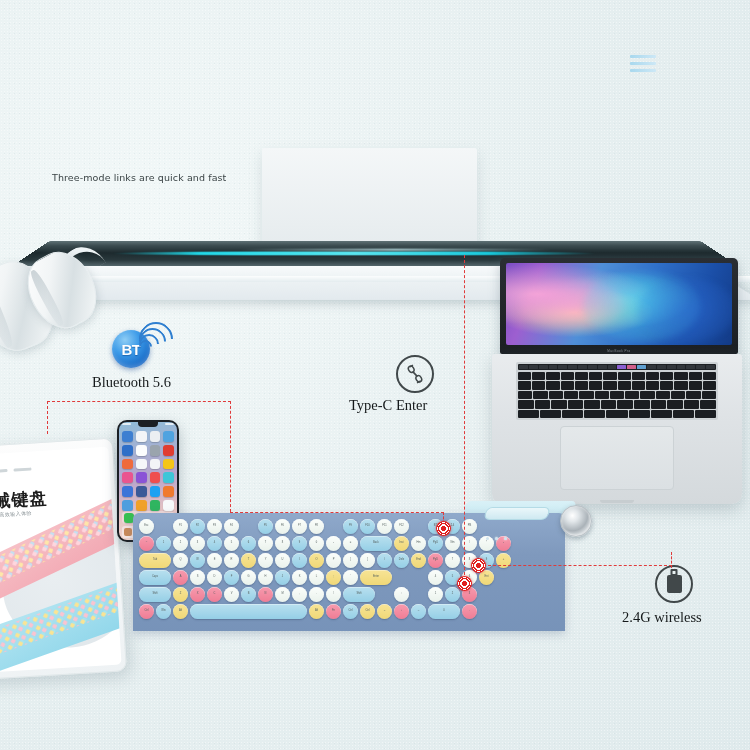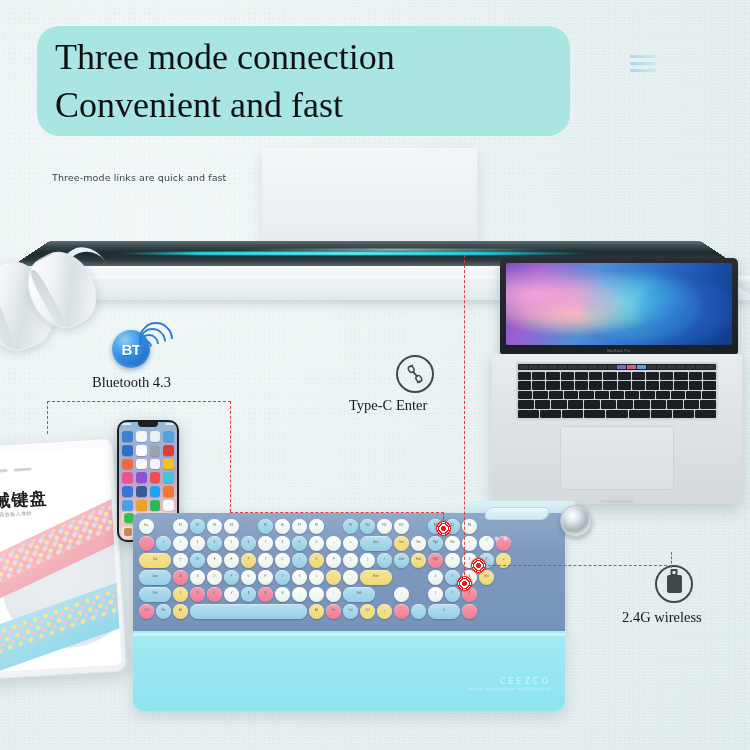--- a/index.html
+++ b/index.html
@@ -622,26 +622,20 @@
           </div>
         </div>
     </div>
     <div class="kb-slot"></div>
     <div class="kb-leds">
         <i></i>
         <i></i>
         <i></i>
       </div>
     <div class="kb-knob"></div>
-    <div class="kb-palm">
-      <div class="kb-brand">
-        <div class="bn">CEEZCO</div>
-        <div class="bt">better appearance individuation</div>
-      </div>
-    </div>
   </div>
 
   <div class="dash-h" style="left:47px;top:401px;width:184px;"></div>
   <div class="dash-v" style="left:47px;top:401px;height:33px;"></div>
   <div class="dash-v" style="left:230px;top:401px;height:111px;"></div>
   <div class="dash-h" style="left:230px;top:512px;width:214px;"></div>
   <div class="dash-v" style="left:443px;top:512px;height:16px;"></div>
 
   <div class="dash-v" style="left:464px;top:255px;height:320px;"></div>
 
@@ -656,44 +650,38 @@
     <div class="bt-circle">
       <span>BT</span>
     </div>
     <div class="bt-waves">
       <div class="bt-arc" style="left:0px;top:18px;width:9px;height:9px;"></div>
       <div class="bt-arc" style="left:0px;top:12px;width:16px;height:16px;"></div>
       <div class="bt-arc" style="left:0px;top:6px;width:23px;height:23px;"></div>
       <div class="bt-arc" style="left:0px;top:0px;width:30px;height:30px;"></div>
     </div>
   </div>
-  <div class="mode-label label-bt">Bluetooth 4.3</div>
+  <div class="mode-label label-bt">Bluetooth 5.6</div>
 
   <div class="icon-circle tc-icon">
     <svg width="20" height="20" viewBox="0 0 20 20">
       <ellipse cx="6.2" cy="5.2" rx="2.6" ry="3.3" transform="rotate(-32 6.2 5.2)" fill="none" stroke="#41484a" stroke-width="1.5"></ellipse>
       <ellipse cx="13.8" cy="14.8" rx="2.6" ry="3.3" transform="rotate(-32 13.8 14.8)" fill="none" stroke="#41484a" stroke-width="1.5"></ellipse>
       <line x1="7.8" y1="7.6" x2="12.2" y2="12.4" stroke="#41484a" stroke-width="1.6"></line>
       <line x1="4.4" y1="3.2" x2="8.0" y2="1.2" stroke="#41484a" stroke-width="1.4"></line>
       <line x1="15.6" y1="16.8" x2="12.0" y2="18.8" stroke="#41484a" stroke-width="1.4"></line>
     </svg>
   </div>
   <div class="mode-label label-tc">Type-C Enter</div>
 
   <div class="icon-circle g24-icon">
     <div class="usb-dongle"></div>
   </div>
   <div class="mode-label label-24">2.4G wireless</div>
 
-  <div class="headline-box">
-    <div class="headline">
-      <div>Three mode connection</div>
-      <div>Convenient and fast</div>
-    </div>
-  </div>
   <div class="menu-icon">
       <i></i>
       <i></i>
       <i></i>
     </div>
   <div class="subtitle">Three-mode links are quick and fast</div>
 
 </div>
 
 </body></html>

